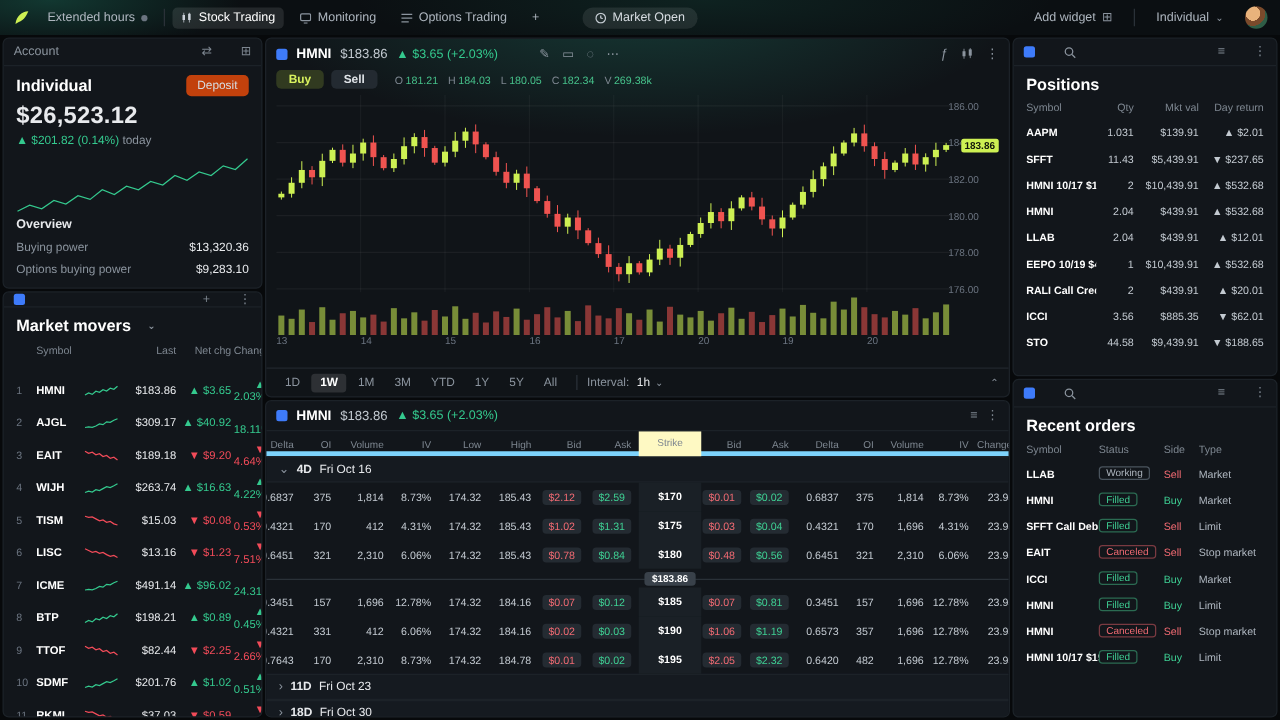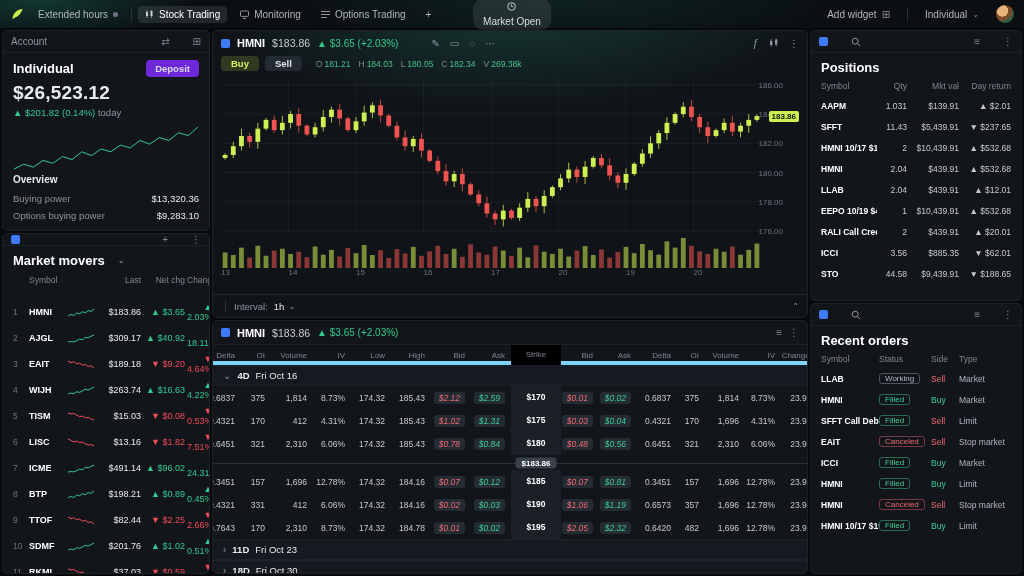--- a/index.html
+++ b/index.html
@@ -11,21 +11,21 @@
   .topbar { height:28px; flex:0 0 28px; display:flex; align-items:center; gap:6px;
     padding:0 10px; font-size:10px; color:#aeb6bf; position:relative;
     background:radial-gradient(220px 60px at 40px 0,rgba(34,150,120,.30),rgba(0,0,0,0) 70%),
                radial-gradient(400px 70px at 55% 0,rgba(34,150,120,.14),rgba(0,0,0,0) 70%), #0b0f12; }
   .logo { width:15px; height:15px; flex:0 0 15px; }
   .tb-item { display:flex; align-items:center; gap:5px; padding:3px 7px; border-radius:4px; white-space:nowrap; }
   .tb-item.active { background:rgba(255,255,255,.10); color:#fff; }
   .tb-dot { width:5px; height:5px; border-radius:50%; background:#6b7480; display:inline-block; }
   .tb-sep { width:1px; height:14px; background:#2a3138; }
   .mkt-pill { position:absolute; left:50%; transform:translateX(-50%); display:flex; align-items:center; gap:5px;
-    background:rgba(255,255,255,.09); border-radius:10px; padding:3px 10px; color:#d7dce1;flex-direction:column; }
+    background:rgba(255,255,255,.09); border-radius:10px; padding:3px 10px; color:#d7dce1; }
   .tb-right { margin-left:auto; display:flex; align-items:center; gap:10px; }
   .avatar { width:18px; height:18px; border-radius:50%;
     background:radial-gradient(circle at 35% 32%,#e9b37c 0 34%,#7a4a2b 35% 58%,#2f5d46 59%); }
   .chev { font-size:8px; color:#8b949e; }
   .ticon { color:#8b949e; font-size:10px; }
 
   
   .main { flex:1; display:flex; gap:2px; padding:2px; min-height:0; }
   .panel { background:#12161b; border:1px solid #1c2228; border-radius:5px; overflow:hidden; }
   .col-left  { width:208px; flex:0 0 208px; display:flex; flex-direction:column; gap:2px; }
@@ -37,22 +37,22 @@
     font-size:10px; color:#8b949e; border-bottom:1px solid #1c2228; }
   .wsquare { width:9px; height:9px; border-radius:2px; background:#3e7bfa; flex:0 0 9px; }
   .wspacer { flex:1; }
   .wicon { color:#7d8690; font-size:10px; cursor:default; }
 
   
   .account { padding-bottom:6px; }
   .acct-body { padding:7px 10px 0; }
   .acct-row1 { display:flex; align-items:center; }
   .acct-name { font-size:13px; font-weight:700; color:#fff; }
-  .deposit-btn { margin-left:auto; background:#6d28d9; color:#d7dce1; font-size:9.5px;
-    padding:3px 9px; border-radius:4px; border:none;font-weight:bold; }
+  .deposit-btn { margin-left:auto; background:#c2410c; color:#d7dce1; font-size:9.5px;
+    padding:3px 9px; border-radius:4px; border:none; }
   .balance { font-size:19px; font-weight:700; margin-top:5px; letter-spacing:.2px; }
   .daychange { font-size:9.5px; margin-top:3px; }
   .pos { color:#34c98e; } .neg { color:#f24b59; }
   .muted { color:#8b949e; }
   .acct-spark { height:46px; margin:6px 0 4px; }
   .ov-label { font-size:10px; font-weight:700; color:#e8eaed; margin:4px 0 5px; }
   .ov-row { display:flex; font-size:9.5px; color:#8b949e; padding:3px 0; }
   .ov-row b { margin-left:auto; color:#e8eaed; font-weight:400; }
 
   
@@ -99,25 +99,25 @@
   .int-val { color:#e8eaed; margin-left:2px; }
 
   
   .optsp { flex:1; display:flex; flex-direction:column; min-height:0; }
   .ohead { height:24px; display:flex; align-items:center; gap:7px; padding:0 8px; font-size:10.5px; border-bottom:1px solid #1c2228; }
   .opt-scroll { flex:1; overflow:hidden; }
   .ogrid { display:grid; grid-template-columns:44px 30px 42px 38px 40px 40px 40px 40px 50px 38px 38px 40px 28px 40px 36px 44px 36px;
     width:664px; margin-left:-16px; align-items:center; }
   .ohdr { font-size:8px; color:#7d8690; height:20px; border-bottom:4px solid #7dd3fc; }
   .ohdr > span { text-align:right; padding-right:6px; }
-  .ohdr .strike-h { text-align:center; background:#000000; height:100%; line-height:20px; padding:0; }
+  .ohdr .strike-h { text-align:center; background:#fef9c3; height:100%; line-height:20px; padding:0; }
   .orow { height:23px; font-size:8.5px; color:#c3cad1; }
   .orow > span { text-align:right; padding-right:6px; white-space:nowrap; }
   .orow .strike { text-align:center; background:#1a2026; color:#fff; font-weight:700; height:100%; line-height:23px; padding:0; }
-  .badge-cell { display:flex; justify-content:flex-end; padding-right:4px;font-style:italic; }
+  .badge-cell { display:flex; justify-content:flex-end; padding-right:4px; }
   .pill { background:#242b32; border-radius:3px; padding:1px 5px; font-size:8.5px; }
   .pill.red { color:#f06a72; } .pill.green { color:#3ecf93; }
   .grp { display:flex; align-items:center; gap:6px; height:21px; padding:0 10px; font-size:9.5px; color:#e8eaed;
     background:#151a20; border-top:1px solid #1c2228; border-bottom:1px solid #1c2228; }
   .grp .caret { color:#8b949e; font-size:10px; }
   .grp b { font-weight:700; }
   .pdiv { position:relative; height:15px; width:664px; margin-left:-16px; }
   .pdiv::before { content:""; position:absolute; left:0; right:0; top:50%; border-top:1px solid #2a3138; }
   .pdiv .ptag { position:absolute; left:339px; top:50%; transform:translate(-50%,-50%);
     background:#39414a; color:#fff; font-size:8px; font-weight:700; padding:1px 6px; border-radius:3px; }
@@ -307,21 +307,21 @@
               <span class="negv">▼ $0.08</span>
               <span class="negv">▼ 0.53%</span>
             </div>
             <div class="mrow">
               <span class="rank">6</span>
               <span class="sym">LISC</span>
               <span><svg width="28" height="11">
                   <polyline points="1.0,3.0 3.9,4.4 6.8,5.8 9.7,5.1 12.6,6.7 15.4,6.0 18.3,7.7 21.2,9.1 24.1,8.4 27.0,10.0" fill="none" stroke="#f24b59" stroke-width="1"></polyline>
                 </svg></span>
               <span class="num">$13.16</span>
-              <span class="negv">▼ $1.82</span>
+              <span class="negv">▼ $1.23</span>
               <span class="negv">▼ 7.51%</span>
             </div>
             <div class="mrow">
               <span class="rank">7</span>
               <span class="sym">ICME</span>
               <span><svg width="28" height="11">
                   <polyline points="1.0,10.0 3.9,9.6 6.8,9.8 9.7,8.8 12.6,7.1 15.4,7.7 18.3,5.5 21.2,5.9 24.1,4.2 27.0,3.0" fill="none" stroke="#34c98e" stroke-width="1"></polyline>
                 </svg></span>
               <span class="num">$491.14</span>
               <span class="posv">▲ $96.02</span>
@@ -638,20 +638,30 @@
             <span>13</span>
             <span>14</span>
             <span>15</span>
             <span>16</span>
             <span>17</span>
             <span>20</span>
             <span>19</span>
             <span>20</span>
           </div>
         <div class="tfbar">
+          <span id="tfs" style="display:flex;gap:2px">
+              <span class="tf">1D</span>
+              <span class="tf active">1W</span>
+              <span class="tf">1M</span>
+              <span class="tf">3M</span>
+              <span class="tf">YTD</span>
+              <span class="tf">1Y</span>
+              <span class="tf">5Y</span>
+              <span class="tf">All</span>
+            </span>
           <span class="tf-sep"></span>
           <span>Interval:</span>
           <span class="int-val">1h</span>
           <span class="chev">⌄</span>
           <span style="margin-left:auto" class="chev">⌃</span>
         </div>
       </section>
 
       <section class="panel optsp">
         <div class="ohead">

